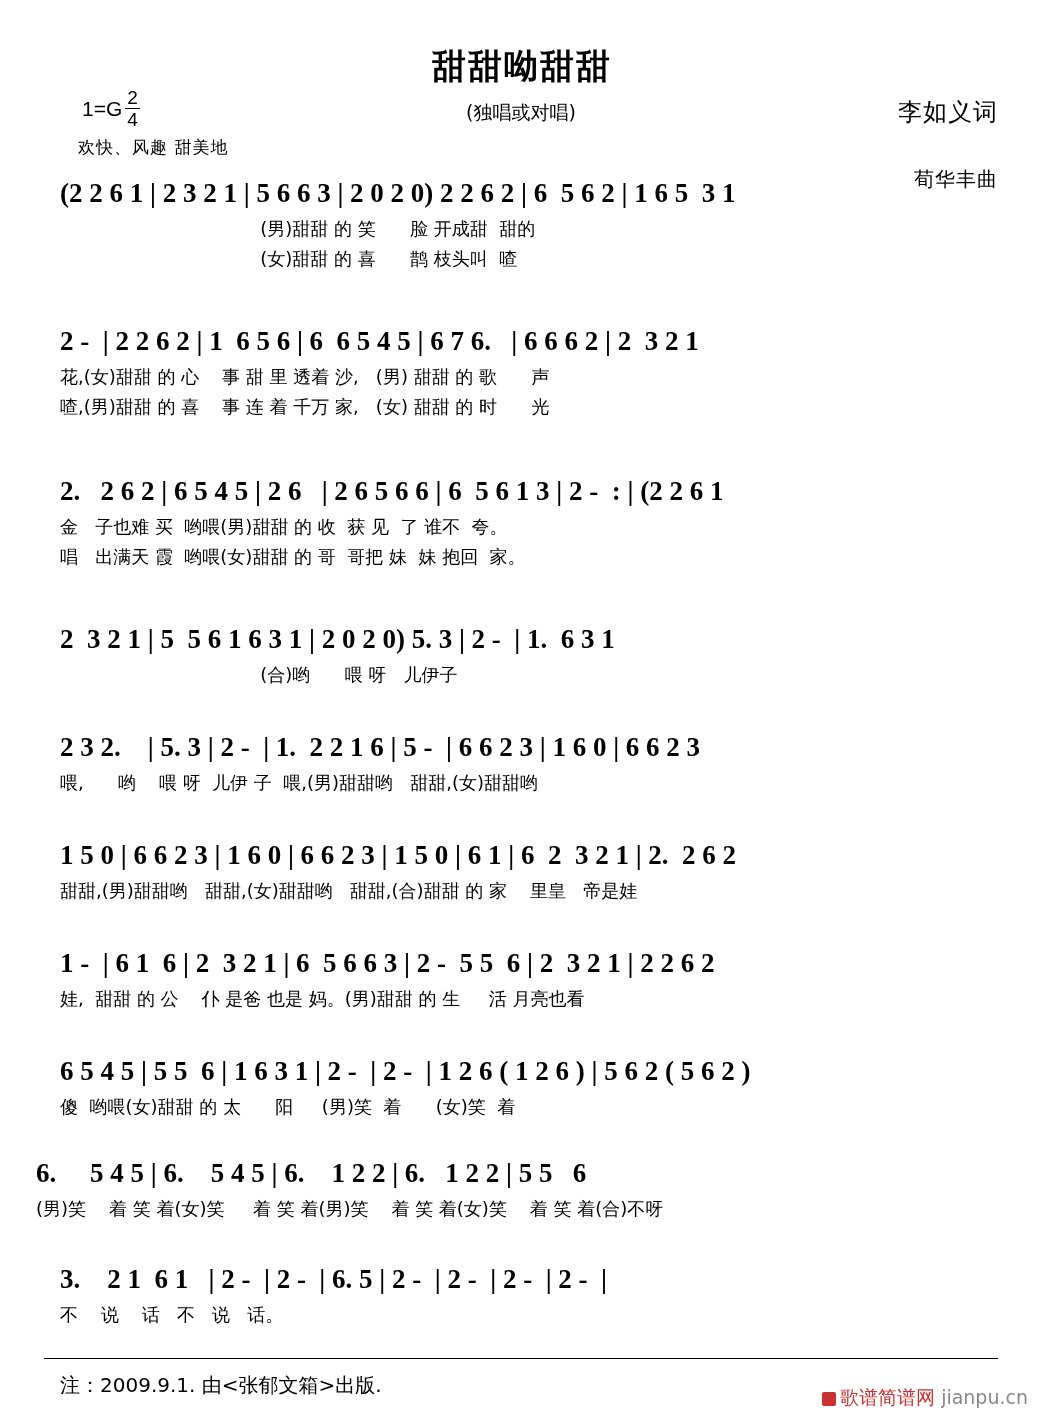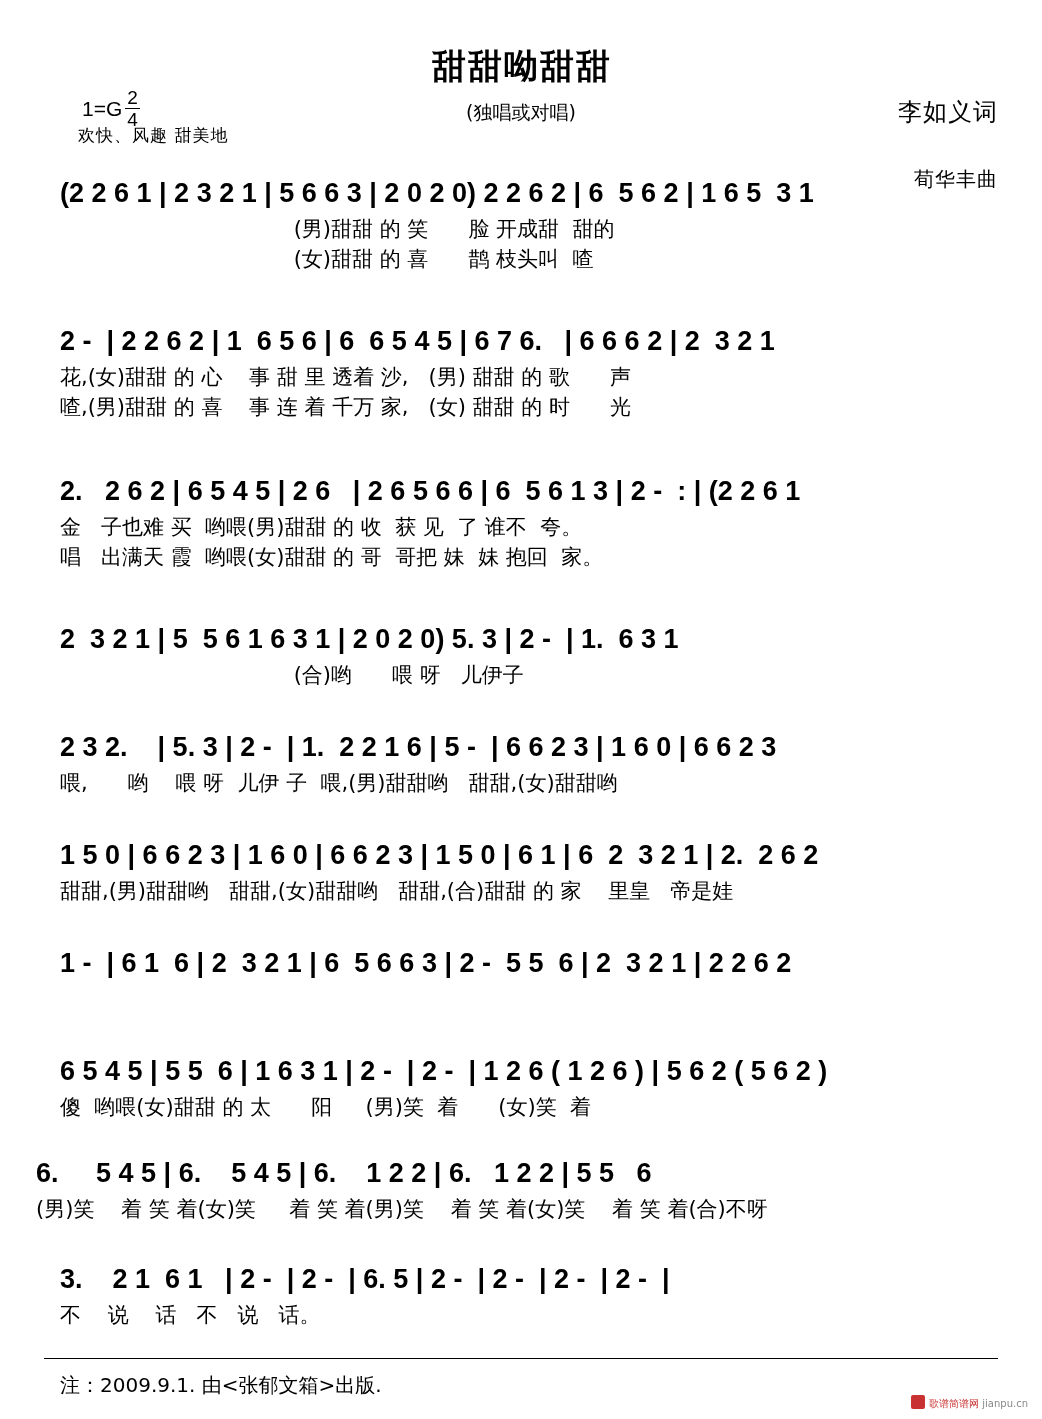--- a/index.html
+++ b/index.html
@@ -16,43 +16,43 @@
     font-family:"DejaVu Sans",sans-serif;font-size:19px;
   }
   .keysig{
     position:absolute;left:82px;top:88px;font-family:Liberation Sans, sans-serif;font-size:21px;
     display:flex;align-items:center;
   }
   .frac{display:inline-flex;flex-direction:column;align-items:center;line-height:1;margin-left:3px;font-size:19px;}
   .frac .num{border-bottom:1.6px solid #000;padding:0 2px 1px 2px;}
   .frac .den{padding-top:1px;}
   .mood{
-    position:absolute;left:78px;top:124px;font-family:"DejaVu Sans",sans-serif;font-size:17px;letter-spacing:1px;
+    position:absolute;left:78px;top:136px;font-family:"DejaVu Sans",sans-serif;font-size:17px;letter-spacing:1px;
   }
   .credit1{position:absolute;right:44px;top:96px;font-family:"DejaVu Sans",sans-serif;font-size:24px;letter-spacing:1px;}
   .credit2{position:absolute;right:44px;top:132px;font-family:"DejaVu Sans",sans-serif;font-size:20px;letter-spacing:1px;margin-top:34px;}
 
   
   .system{position:absolute;left:60px;width:930px;}
   .notes{
-    font-family:Liberation Sans, sans-serif;
+    font-family:Liberation Serif, serif;
     font-size:27px;font-weight:bold;letter-spacing:0px;white-space:pre;
     height:42px;line-height:42px;
   }
   .lyr{
-    font-family:"DejaVu Sans",sans-serif;font-size:21px;white-space:pre;
+    font-family:"DejaVu Sans",sans-serif;font-size:18px;white-space:pre;
     height:30px;line-height:30px;letter-spacing:0px;
   }
 
   .footnote{
     position:absolute;left:60px;top:1372px;font-family:"DejaVu Sans",sans-serif;font-size:20px;
   }
   .footrule{position:absolute;left:44px;top:1358px;width:954px;height:1px;background:#000;}
   .watermark{
-    position:absolute;right:14px;bottom:8px;font-family:"DejaVu Sans",sans-serif;font-size:10px;color:#c83232;
+    position:absolute;right:14px;bottom:8px;font-family:"DejaVu Sans",sans-serif;font-size:19px;color:#c83232;
   }
   .watermark .gray{color:#888;}
   .wm-icon{display:inline-block;width:14px;height:14px;border-radius:2px;background:#c83232;margin-right:4px;vertical-align:-2px;}
 </style>
 </head>
 <body>
 
 <div class="sheet">
 
   <div class="keysig">
@@ -97,20 +97,21 @@
     <div class="lyr">喂,      哟    喂 呀  儿伊 子  喂,(男)甜甜哟   甜甜,(女)甜甜哟</div>
   </div>
 
   <div class="system" style="top:834px">
     <div class="notes">1 5 0 | 6 6 2 3 | 1 6 0 | 6 6 2 3 | 1 5 0 | 6 1 | 6  2  3 2 1 | 2.  2 6 2</div>
     <div class="lyr">甜甜,(男)甜甜哟   甜甜,(女)甜甜哟   甜甜,(合)甜甜 的 家    里皇   帝是娃</div>
   </div>
 
   <div class="system" style="top:942px">
     <div class="notes">1 -  | 6 1  6 | 2  3 2 1 | 6  5 6 6 3 | 2 -  5 5  6 | 2  3 2 1 | 2 2 6 2</div>
+    <div class="lyr">娃,  甜甜 的 公    仆 是爸 也是 妈。(男)甜甜 的 生     活 月亮也看</div>
   </div>
 
   <div class="system" style="top:1050px">
     <div class="notes">6 5 4 5 | 5 5  6 | 1 6 3 1 | 2 -  | 2 -  | 1 2 6 ( 1 2 6 ) | 5 6 2 ( 5 6 2 )</div>
     <div class="lyr">傻  哟喂(女)甜甜 的 太      阳     (男)笑  着      (女)笑  着</div>
   </div>
 
   <div class="system" style="left:36px;width:960px;top:1152px">
     <div class="notes">6.     5 4 5 | 6.    5 4 5 | 6.    1 2 2 | 6.   1 2 2 | 5 5   6</div>
     <div class="lyr">(男)笑    着 笑 着(女)笑     着 笑 着(男)笑    着 笑 着(女)笑    着 笑 着(合)不呀</div>

